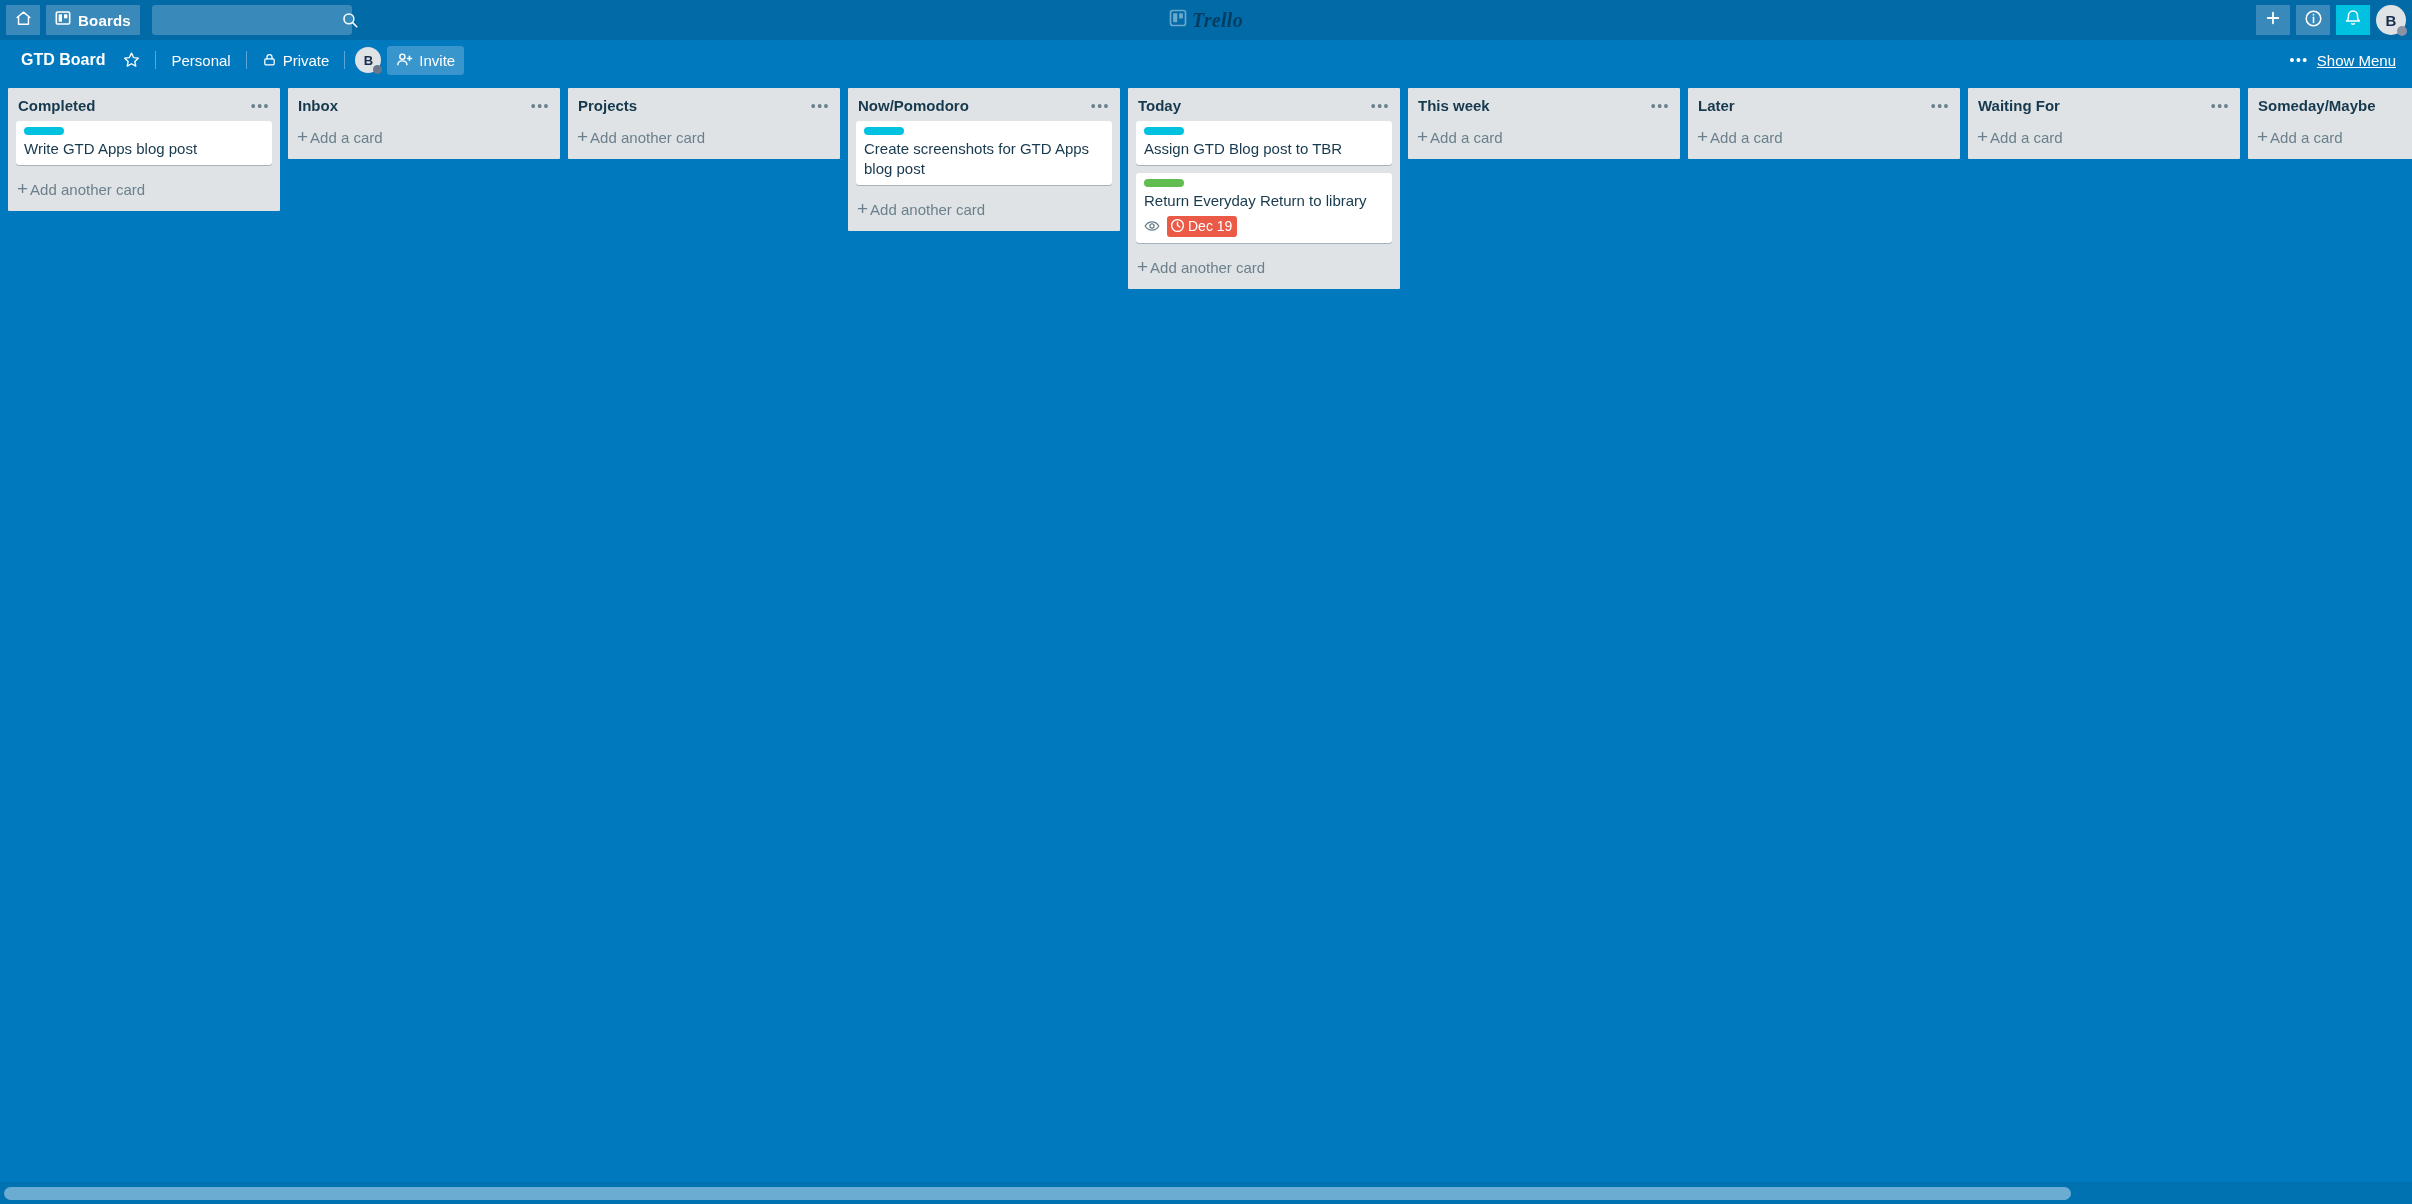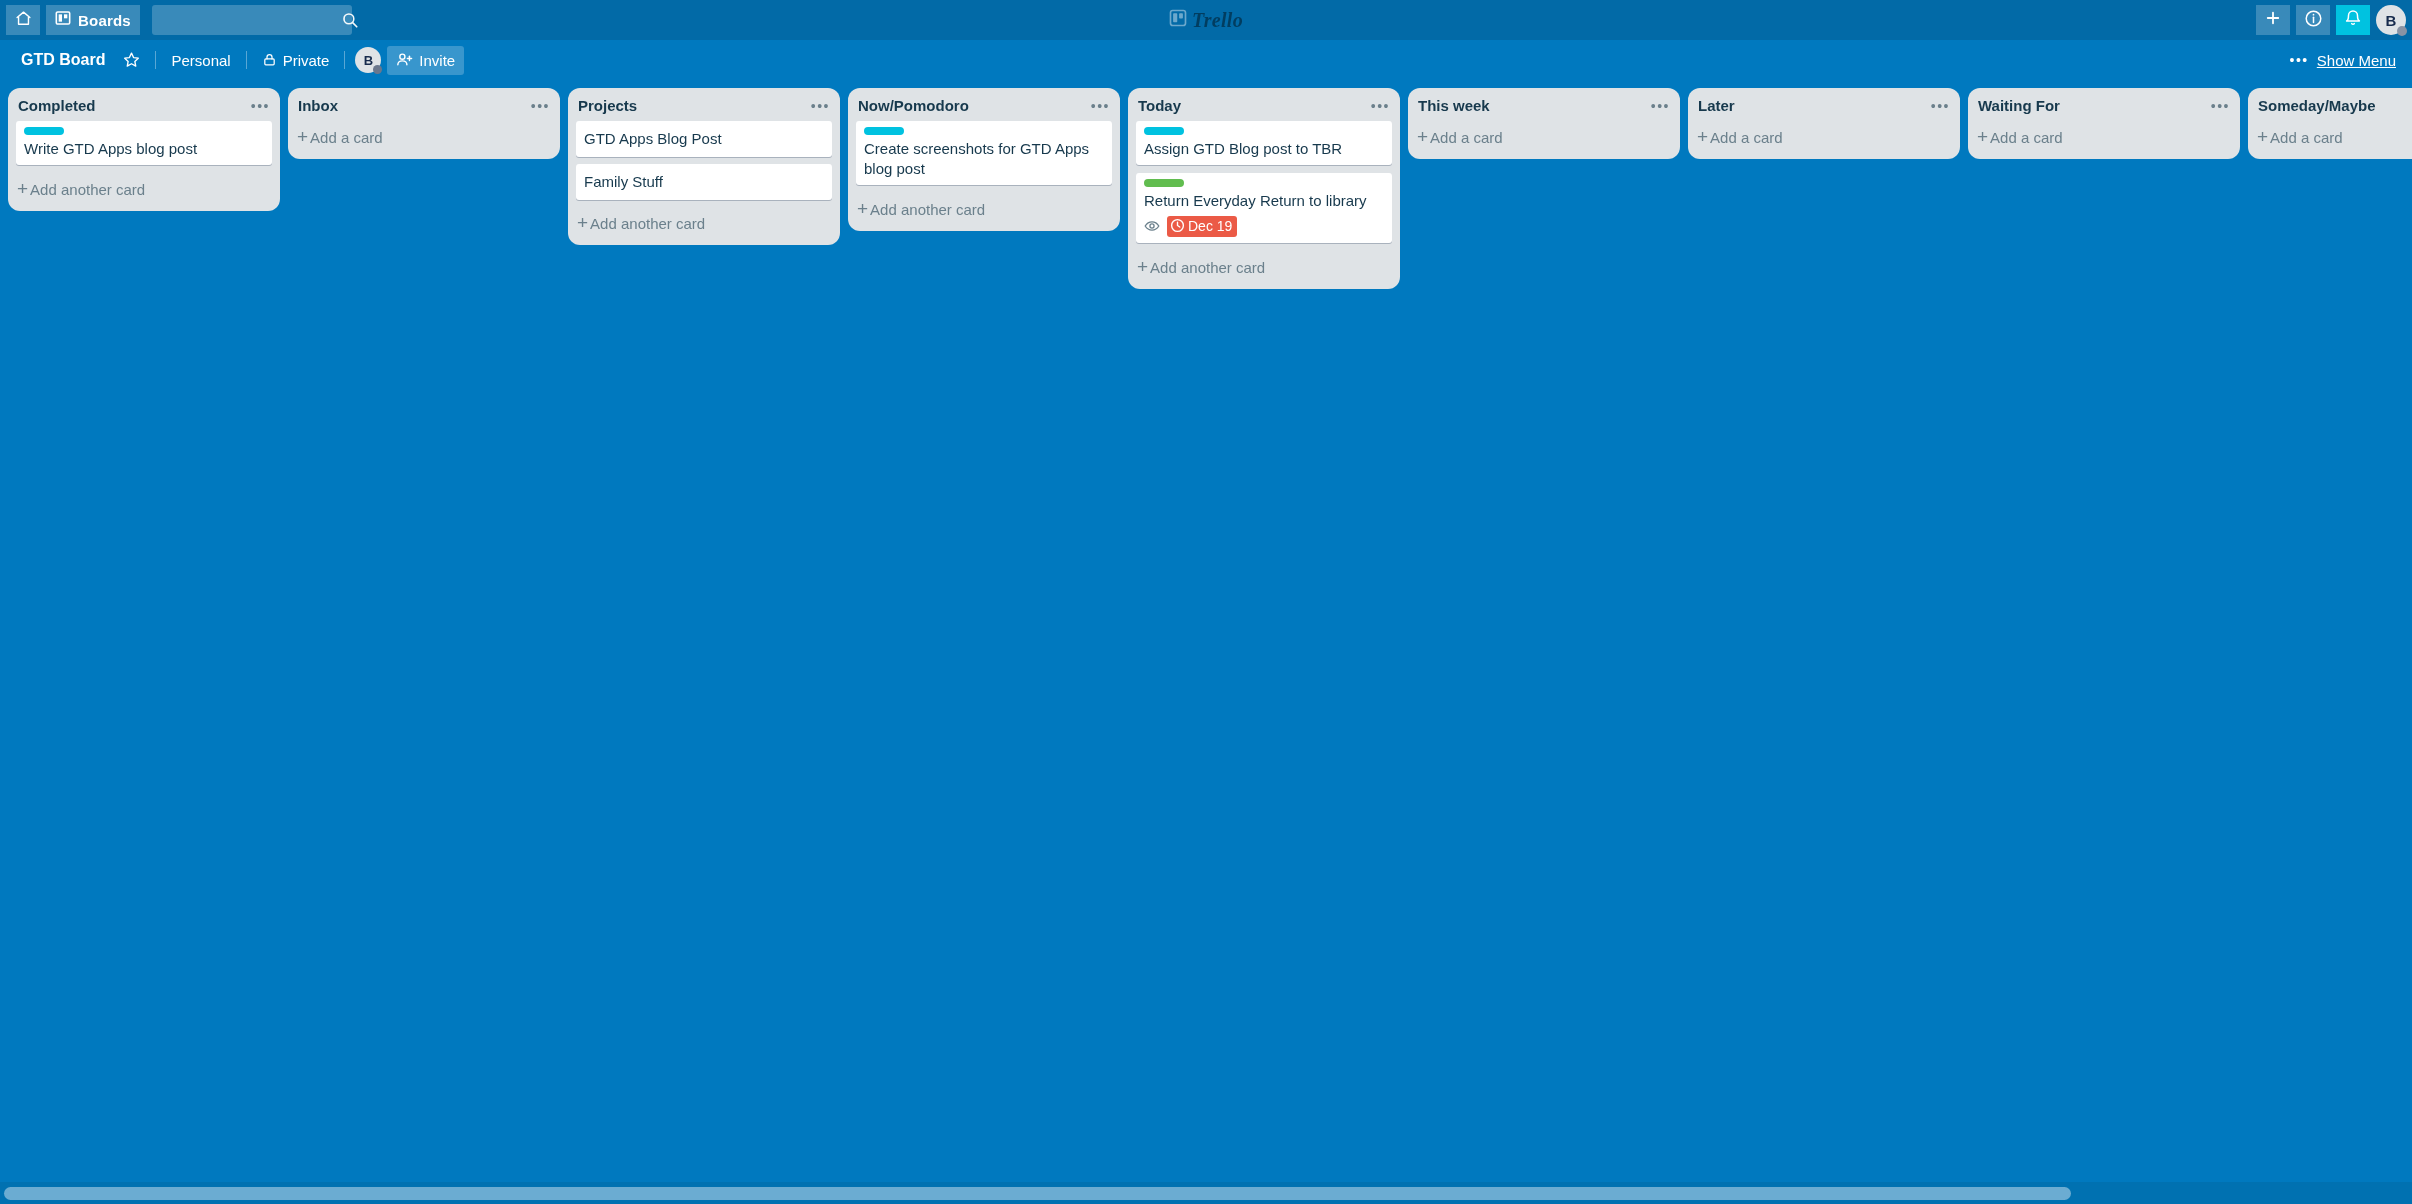--- a/index.html
+++ b/index.html
@@ -196,21 +196,21 @@
     display: flex;
     align-items: flex-start;
     padding: 8px 0 0 8px;
     gap: 8px;
   }
 
   .list {
     width: 272px;
     flex: none;
     background: #DFE3E6;
-    border-radius: 12px;
+    border-radius: 1px;
     padding: 0 0 2px 0;
     max-height: 1060px;
   }
   .list-header {
     display: flex;
     align-items: flex-start;
     padding: 9px 8px 6px 10px;
   }
   .list-title {
     flex: 1;
@@ -486,28 +486,20 @@
         <div class="cards"></div>
         <div class="add-card">
           <span class="plus-ico">+</span>
           <span>Add a card</span>
         </div>
       </div>
       <div class="list">
         <div class="list-header">
           <div class="list-title">Projects</div>
           <div class="list-menu">•••</div>
-        </div>
-        <div class="cards">
-          <div class="card composer">
-            <div class="card-title">GTD Apps Blog Post</div>
-          </div>
-          <div class="card composer">
-            <div class="card-title">Family Stuff</div>
-          </div>
         </div>
         <div class="add-card">
           <span class="plus-ico">+</span>
           <span>Add another card</span>
         </div>
       </div>
       <div class="list">
         <div class="list-header">
           <div class="list-title">Now/Pomodoro</div>
           <div class="list-menu">•••</div>

